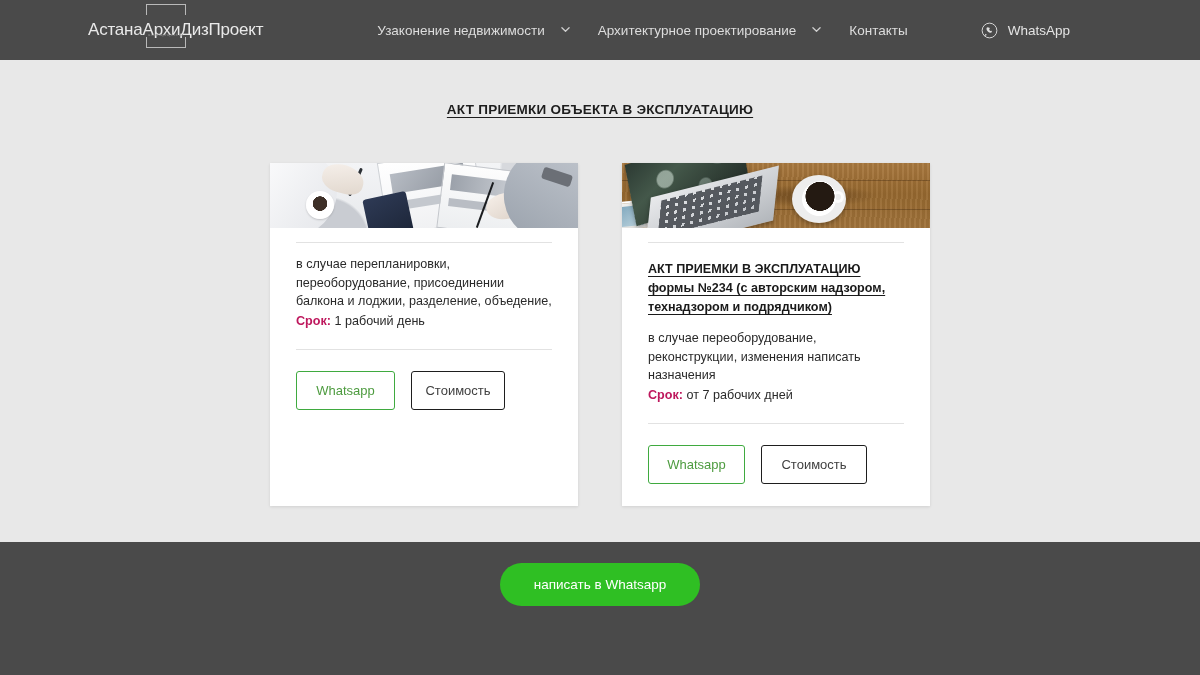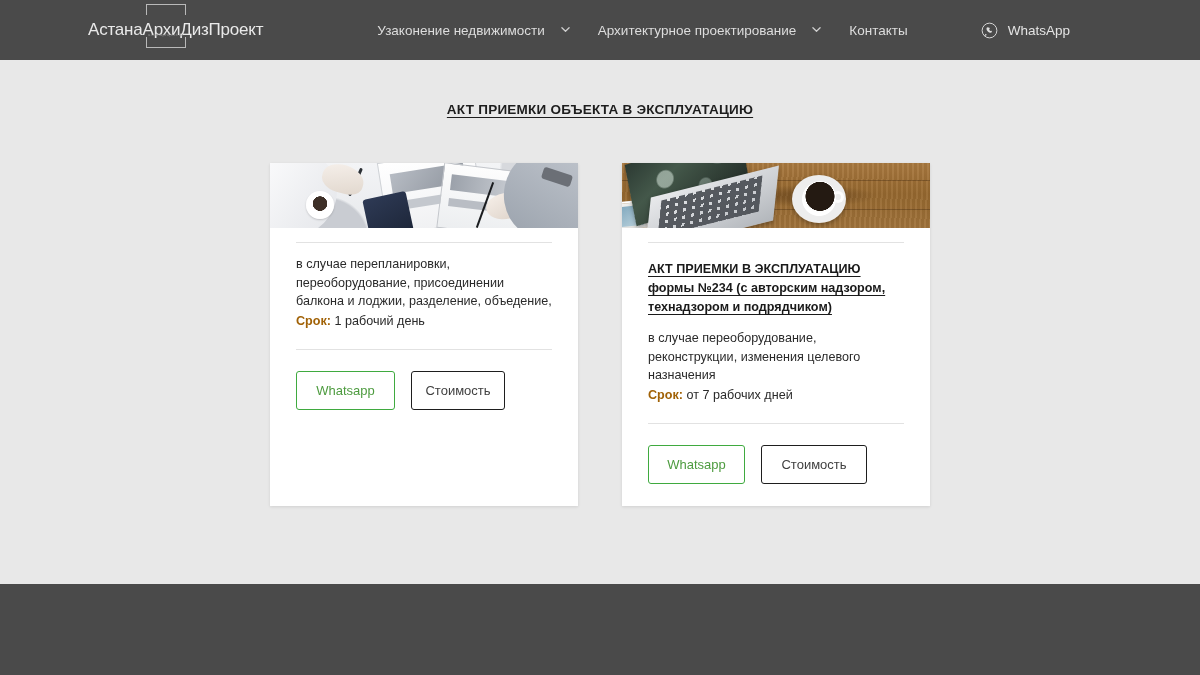--- a/index.html
+++ b/index.html
@@ -357,21 +357,21 @@
     line-height: 1.47;
     color: #2a2a2a;
   }
 
   .card-term {
     margin-top: 1px;
     font-size: 12.6px;
     line-height: 1.47;
     color: #2a2a2a;
   }
-  .card-term b { font-weight: 700; color: #a16207; }
+  .card-term b { font-weight: 700; color: #be185d; }
 
   .hr-2 {
     height: 1px;
     background: #e2e2e2;
     margin-top: 19px;
   }
 
   .btn-row {
     display: flex;
     gap: 16px;
@@ -579,39 +579,42 @@
             <span class="cup2"></span>
             <span class="handle2"></span>
           </div>
         </div>
 
         <div class="card-body">
           <div class="hr"></div>
 
           <h2 class="card-heading">АКТ ПРИЕМКИ В ЭКСПЛУАТАЦИЮ формы №234 (с авторским надзором, технадзором и подрядчиком)</h2>
 
-          <p class="card-desc">в случае переоборудование, реконструкции, изменения целевого назначения</p>
+          <p class="card-desc">в случае переоборудование, реконструкции, изменения написать назначения</p>
 
           <p class="card-term">
             <b>Срок:</b>
             <span>от 7 рабочих дней</span>
           </p>
 
           <div class="hr-2"></div>
 
           <div class="btn-row">
             <div class="btn btn-wa">Whatsapp</div>
             <div class="btn btn-price">Стоимость</div>
           </div>
         </div>
 
       </article>
 
     </div>
   </main>
 
+  <section class="footer-cta">
+    <button class="cta-btn">написать в Whatsapp</button>
+  </section>
 
 
   <section class="footer-bottom">
     <span class="cut"></span>
   </section>
 
 </div>
 
 </body></html>

